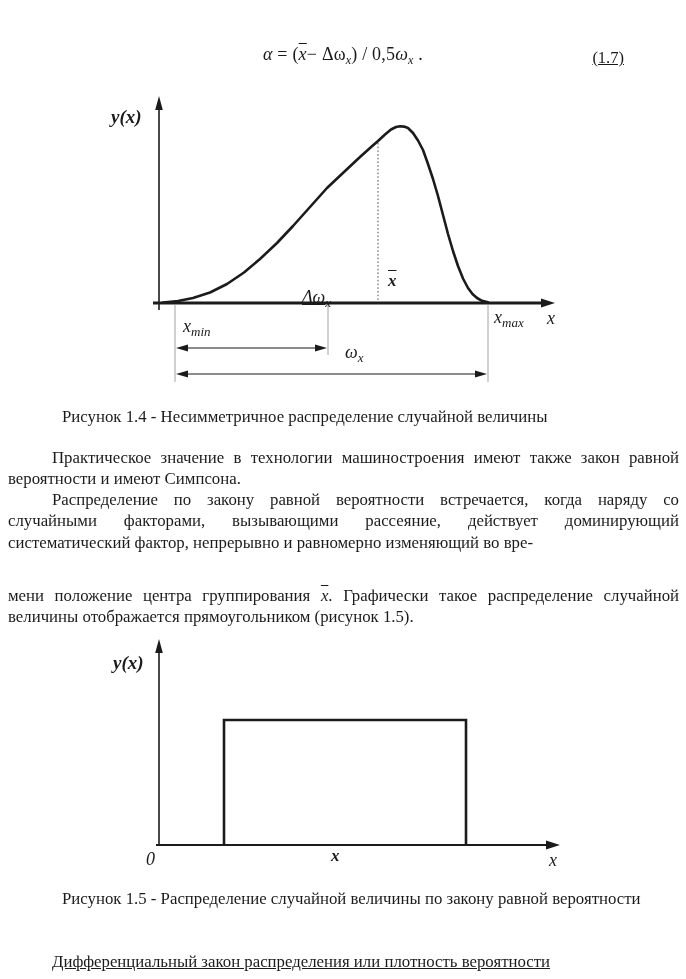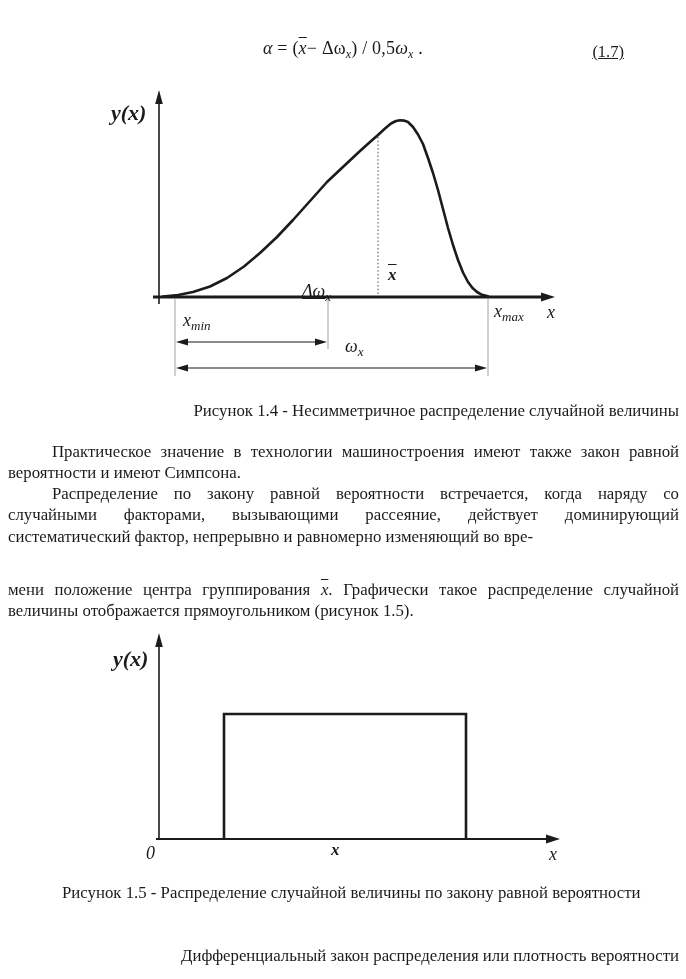--- a/index.html
+++ b/index.html
@@ -1,50 +1,50 @@
 <!DOCTYPE html>
 <html><head>
 <meta charset="utf-8">
 <style>
   html,body{margin:0;padding:0;}
   body{
     width:686px;height:979px;position:relative;background:#ffffff;
     font-family:"Liberation Serif","DejaVu Serif",serif;
     color:#1b1b1b;overflow:hidden;
   }
-  .abs{position:absolute;}
+  .abs{position:absolute;margin-top:6px;}
   
   .formula-row{top:38px;left:0;width:686px;height:34px;text-align:center;}
   .formula{display:inline-block;font-size:18px;letter-spacing:.2px;}
   .formula .it{font-style:italic;}
   .formula sub{font-size:12px;font-style:italic;vertical-align:-4px;line-height:0;}
   .xbar{font-style:italic;text-decoration:overline;}
   .eq-num{position:absolute;right:62px;top:4px;font-size:16.5px;text-decoration:underline;}
   
   .fig{left:0;width:686px;}
   .fig14{top:90px;height:294px;}
   .fig15{top:630px;height:247px;}
   .fig svg{position:absolute;left:0;top:0;}
   .fig-label{position:absolute;font-style:italic;font-size:18px;white-space:nowrap;}
   .fig-label sub{font-size:13px;vertical-align:-4px;line-height:0;font-style:italic;}
-  .yx-label{font-weight:700;font-size:22px;}
+  .yx-label{font-weight:700;font-size:19px;}
   .bar-label{font-weight:600;text-decoration:overline;}
   
   .textblock{
     left:8px;width:671px;font-size:16.8px;line-height:21.3px;
     text-align:justify;
   }
   .indent{text-indent:44px;}
   .cap-indent{text-indent:54px;}
-  .single{text-align:right;}
+  .single{text-align:left;}
   .para1{top:441px;}
   .para2a{top:483px;}
   .para2b{top:579px;}
   .caption15{top:882px;}
-  .closing{top:945px;}
+  .closing{top:945px;text-decoration:underline;}
 </style>
 </head>
 <body>
 
 <div class="abs formula-row">
   <div class="formula"><span class="it">α</span> <span>=</span> <span>(</span><span class="xbar">x</span><span>− </span><span>Δω</span><sub>x</sub><span>)</span> <span>/</span> <span>0,5</span><span class="it">ω</span><sub>x</sub> <span>.</span></div>
   <div class="eq-num">(1.7)</div>
 </div>
 
 <div class="abs fig fig14">

